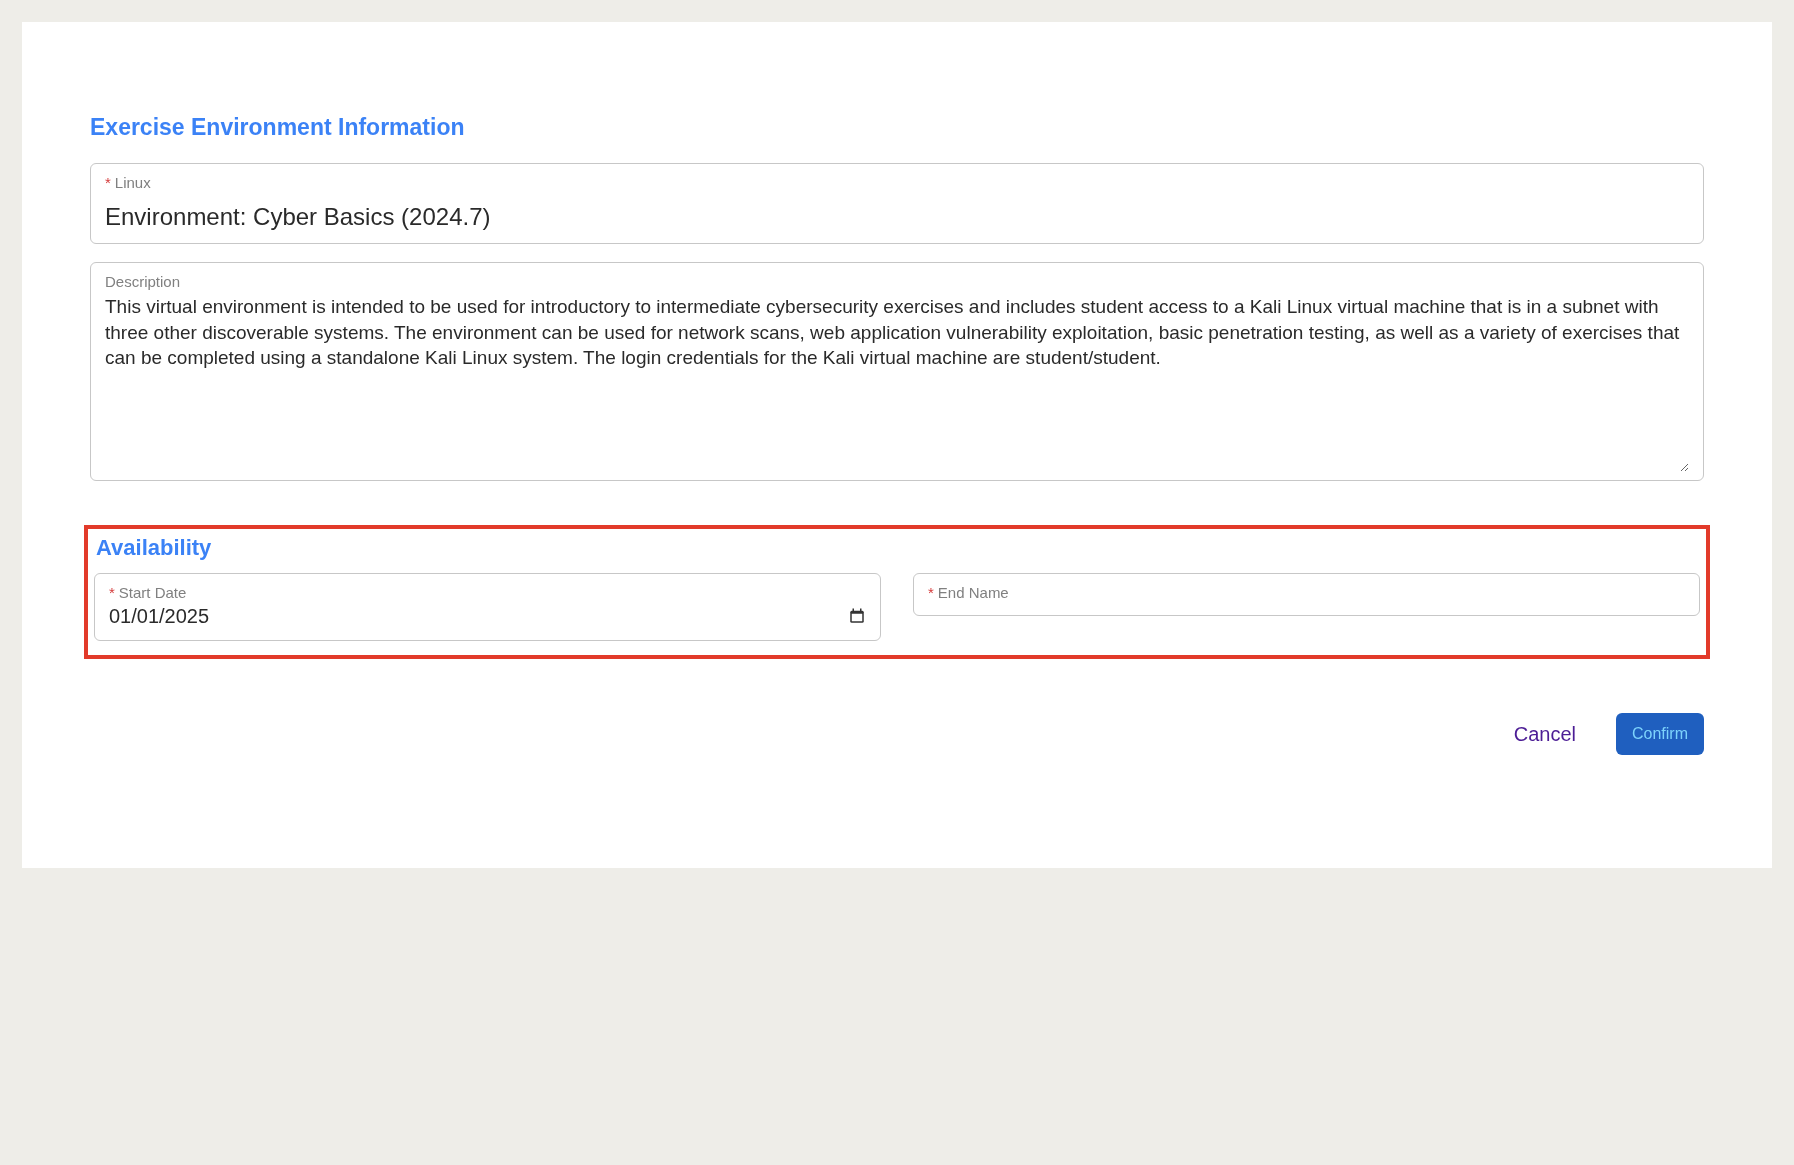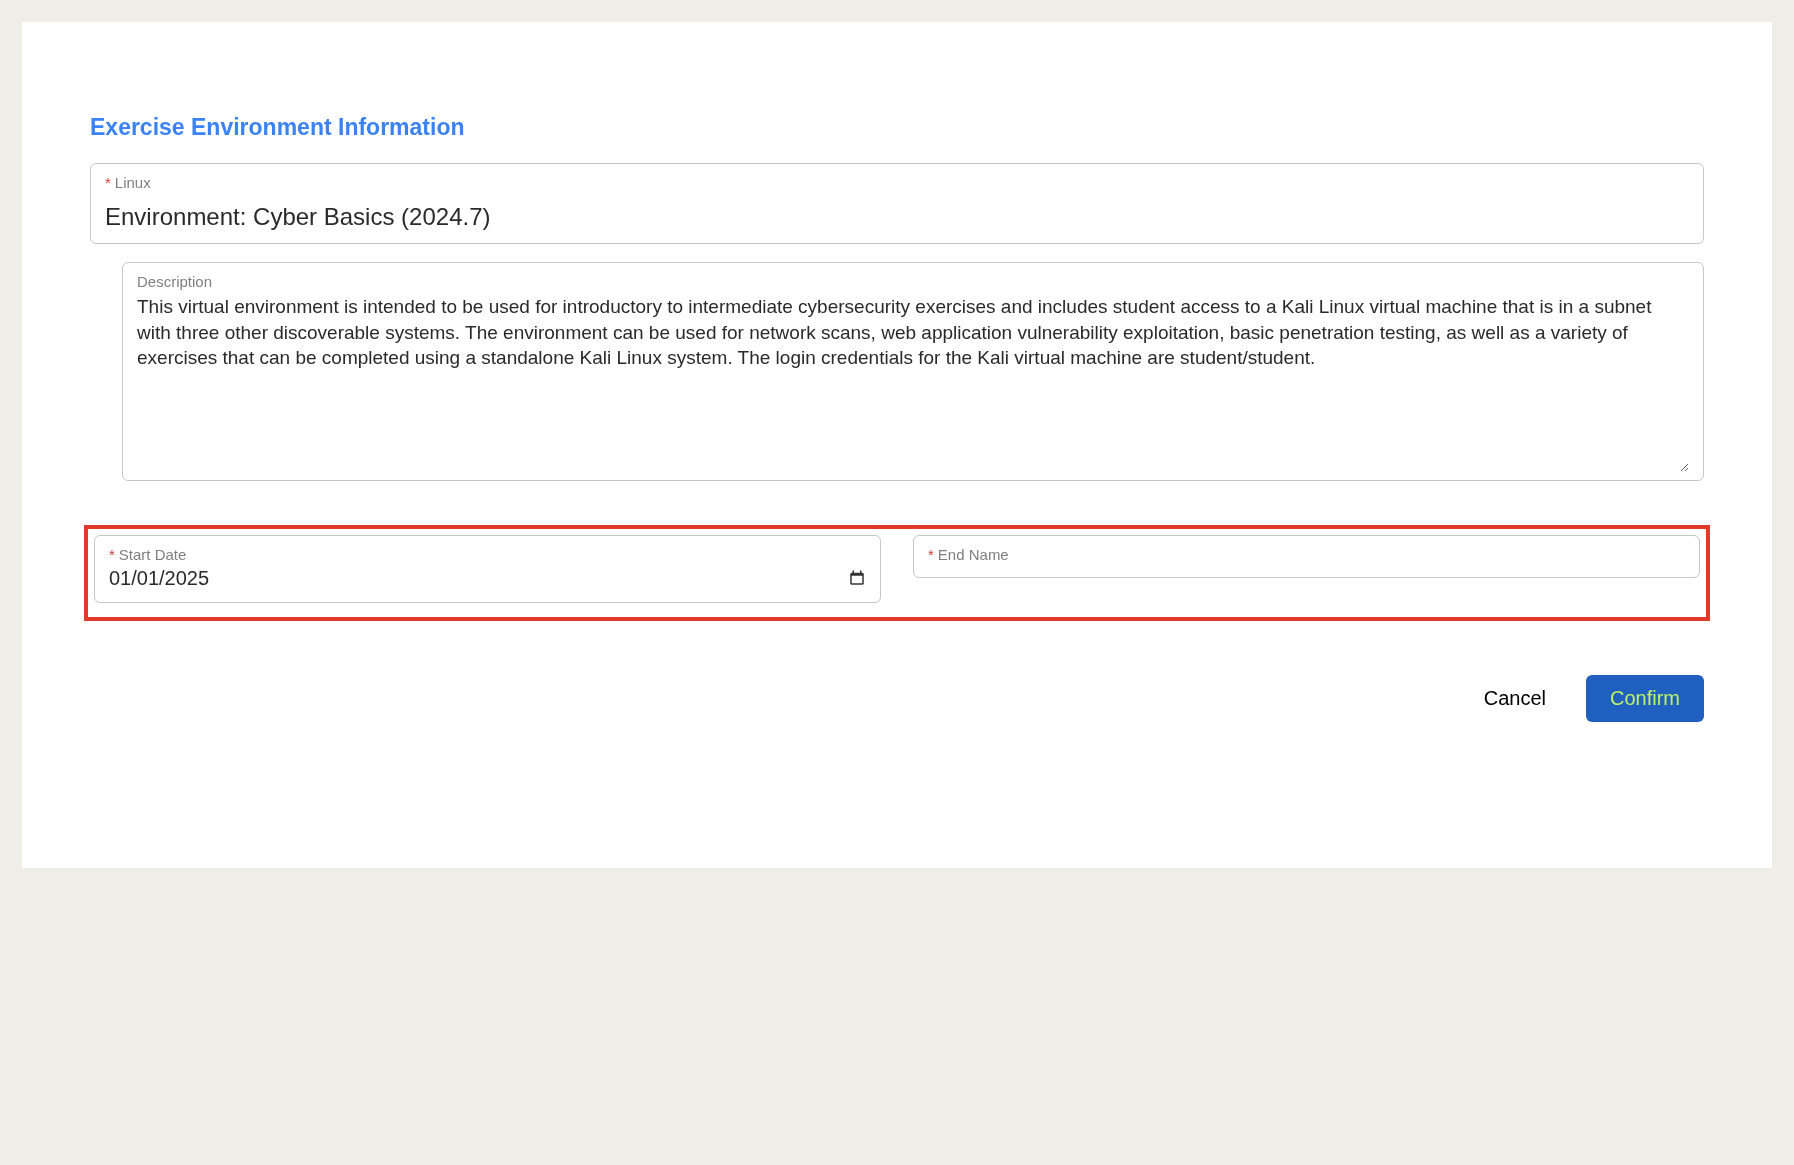--- a/index.html
+++ b/index.html
@@ -57,21 +57,21 @@
     outline: none;
     font-size: 19px;
     color: #2a2a2a;
     padding: 2px 0 0 0;
     background: transparent;
     font-family: inherit;
     line-height: 1.35;
     resize: both;
     min-height: 180px;
   }
-  .textarea-box { padding-bottom: 4px; margin-left: 32px; }
+  .textarea-box { padding-bottom: 4px; }
   .highlight-section {
     border: 4px solid #e23a2a;
     padding: 6px 6px 14px 6px;
     margin-top: 44px;
     margin-left: -6px;
     margin-right: -6px;
   }
   .highlight-section .section-title {
     margin: 0 0 12px 2px;
     font-size: 22px;
@@ -112,32 +112,32 @@
     display: flex;
     justify-content: flex-end;
     align-items: center;
     gap: 36px;
     margin-top: 54px;
   }
   .btn-cancel {
     background: transparent;
     border: none;
     font-size: 20px;
-    color: #000000;
+    color: #4c1d95;
     cursor: pointer;
     padding: 8px 4px;
     font-family: inherit;
   }
   .btn-confirm {
     background: #1f5fbf;
-    color: #bef264;
+    color: #7dd3fc;
     border: none;
     border-radius: 6px;
-    font-size: 20px;
-    padding: 12px 24px;
+    font-size: 16px;
+    padding: 12px 16px;
     cursor: pointer;
     font-family: inherit;
   }
 </style>
 </head>
 <body>
 
 <div class="page">
   <div class="card">
 
@@ -152,20 +152,21 @@
     </div>
 
     <div class="field-box textarea-box">
       <div class="field-label">
         <span>Description</span>
       </div>
       <textarea class="field-textarea" style="">This virtual environment is intended to be used for introductory to intermediate cybersecurity exercises and includes student access to a Kali Linux virtual machine that is in a subnet with three other discoverable systems. The environment can be used for network scans, web application vulnerability exploitation, basic penetration testing, as well as a variety of exercises that can be completed using a standalone Kali Linux system. The login credentials for the Kali virtual machine are student/student.</textarea>
     </div>
 
     <div class="highlight-section">
+      <h2 class="section-title">Availability</h2>
       <div class="date-row">
         <div class="date-col">
           <div class="date-box">
             <div class="field-label">
               <span class="req-star">*</span>
               <span>Start Date</span>
             </div>
             <div class="date-input-wrap">
               <input type="text" class="date-input" value="01/01/2025" style="">
               <span class="cal-icon">

